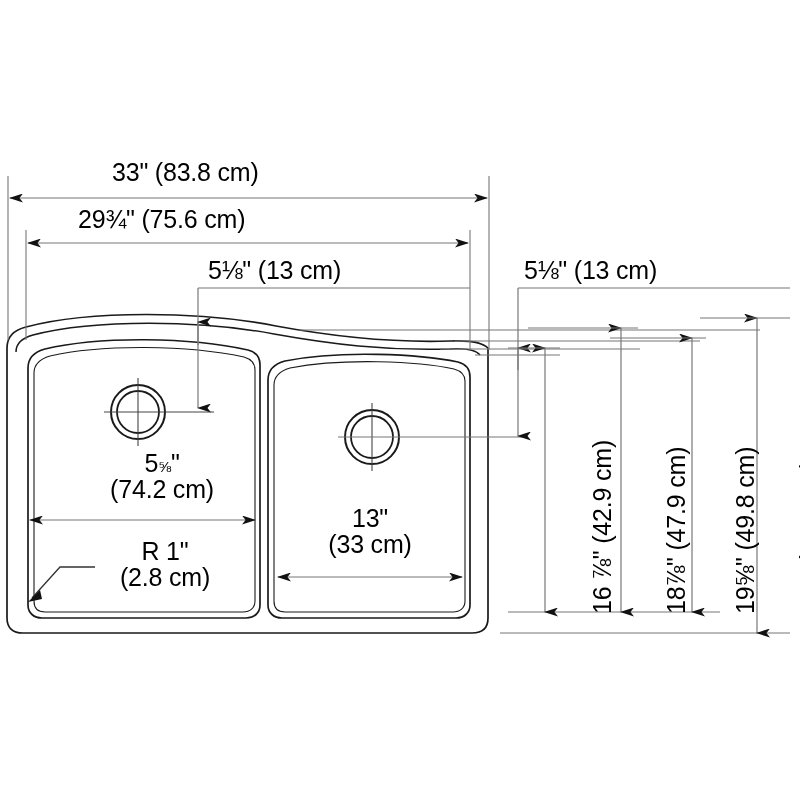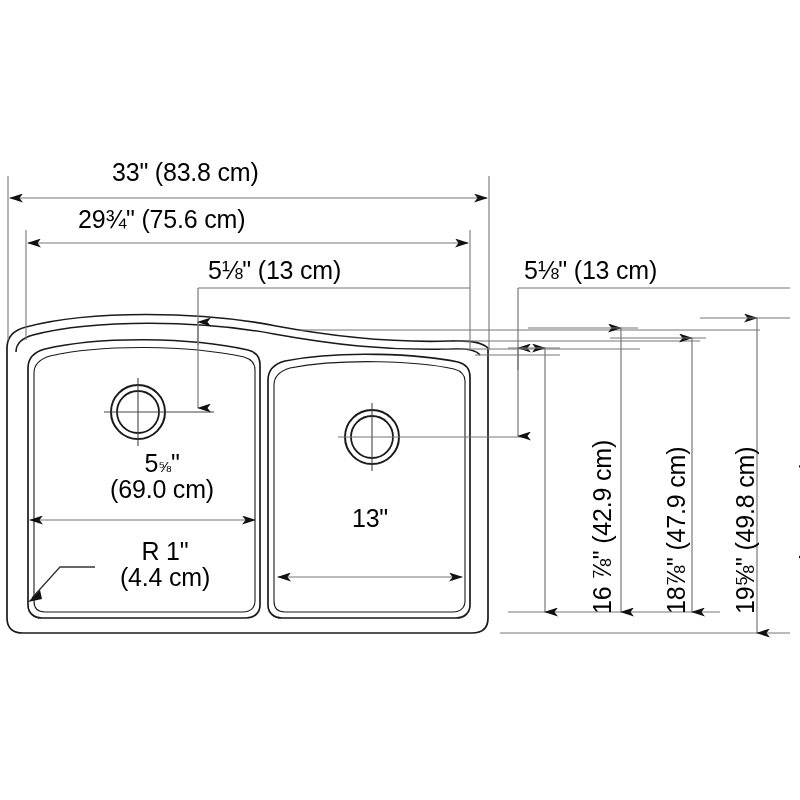--- a/index.html
+++ b/index.html
@@ -233,30 +233,31 @@
   <div class="dim-text" style="left:208px; top:256px;">
     <span>5⅛"  (13 cm)</span>
   </div>
 
   <div class="dim-text" style="left:524px; top:256px;">
     <span>5⅛"  (13 cm)</span>
   </div>
 
   <div class="dim-text stack" style="left:62px; top:450px; width:200px;">
     <div><span>5</span><span class="frac">⅝</span><span>"</span></div>
-    <div>(69.0 cm)</div>
+    <div>(74.2 cm)</div>
   </div>
 
   <div class="dim-text stack" style="left:270px; top:505px; width:200px;">
     <div>13"</div>
+    <div>(33 cm)</div>
   </div>
 
   <div class="dim-text stack" style="left:70px; top:538px; width:190px;">
     <div><span>R</span>&nbsp;<span>1"</span></div>
-    <div>(4.4 cm)</div>
+    <div>(2.8 cm)</div>
   </div>
 
   <div class="dim-text vert-text" style="left:588px; top:614px;">
     <span>16 ⅞" (42.9 cm)</span>
   </div>
 
   <div class="dim-text vert-text" style="left:662px; top:614px;">
     <span>18⅞" (47.9 cm)</span>
   </div>
 

